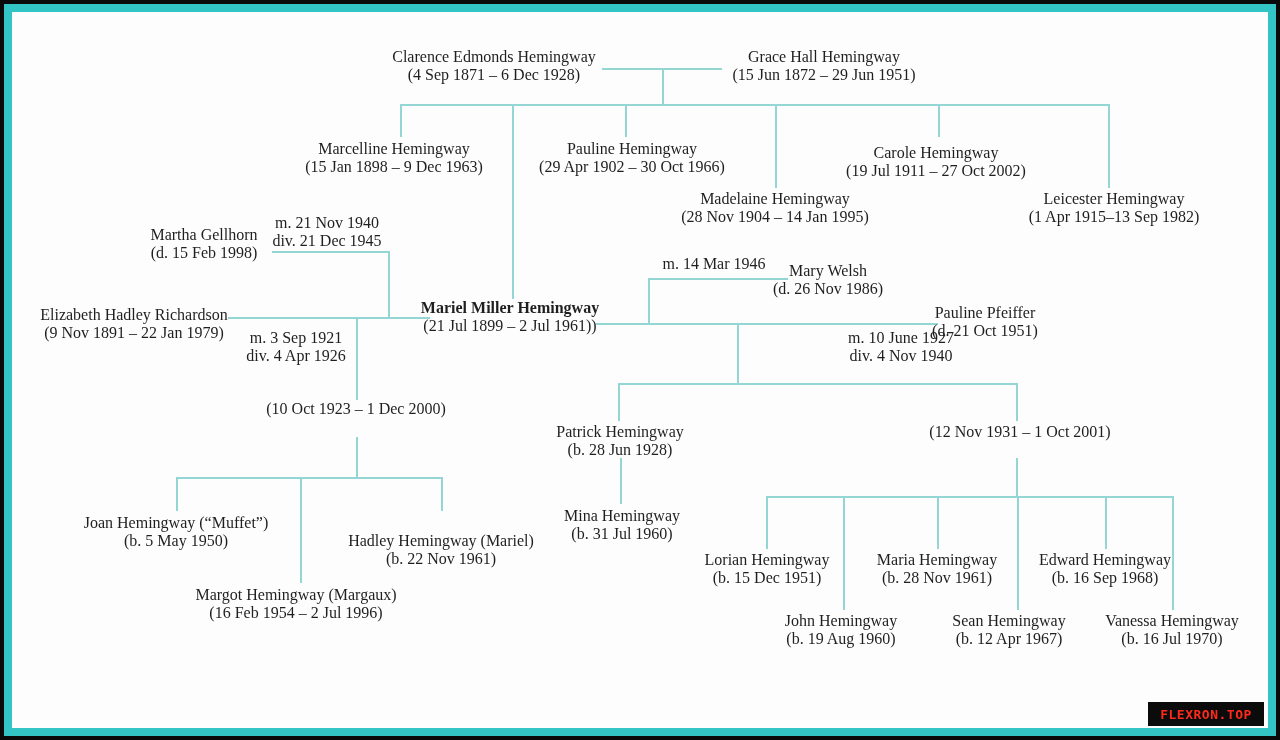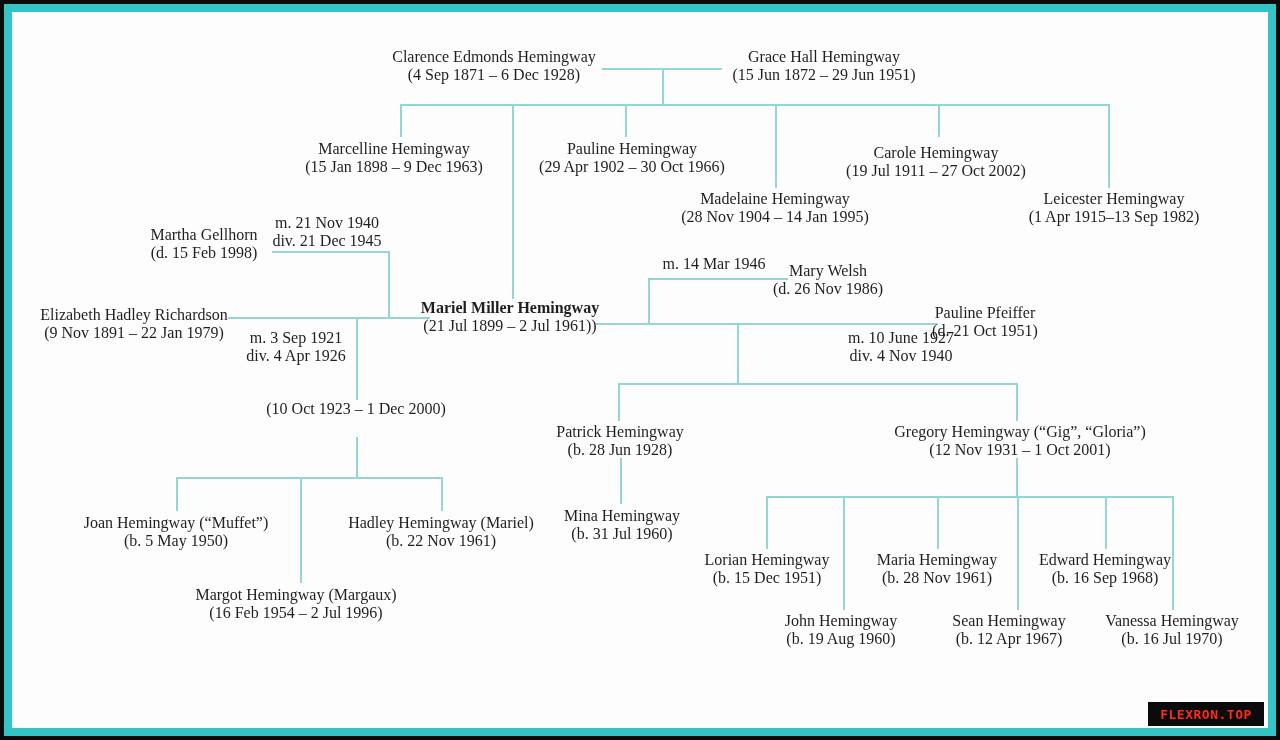--- a/index.html
+++ b/index.html
@@ -149,29 +149,28 @@
 </div>
 
 <div class="node" style="left:356px;top:400px">
   <span class="dt">(10 Oct 1923 – 1 Dec 2000)</span>
 </div>
 <div class="node" style="left:620px;top:423px">
   <span class="nm">Patrick Hemingway</span>
   <span class="dt">(b. 28 Jun 1928)</span>
 </div>
 <div class="node" style="left:1020px;top:423px">
-  <span class="nm">Gregory Hemingway (“Gig”, “Gloria”)</span>
   <span class="dt">(12 Nov 1931 – 1 Oct 2001)</span>
 </div>
 
 <div class="node" style="left:176px;top:514px">
   <span class="nm">Joan Hemingway (“Muffet”)</span>
   <span class="dt">(b. 5 May 1950)</span>
 </div>
-<div class="node" style="left:441px;top:514px">
+<div class="node" style="left:441px;top:532px">
   <span class="nm">Hadley Hemingway (Mariel)</span>
   <span class="dt">(b. 22 Nov 1961)</span>
 </div>
 <div class="node" style="left:296px;top:586px">
   <span class="nm">Margot Hemingway (Margaux)</span>
   <span class="dt">(16 Feb 1954 – 2 Jul 1996)</span>
 </div>
 
 <div class="node" style="left:622px;top:507px">
   <span class="nm">Mina Hemingway</span>

